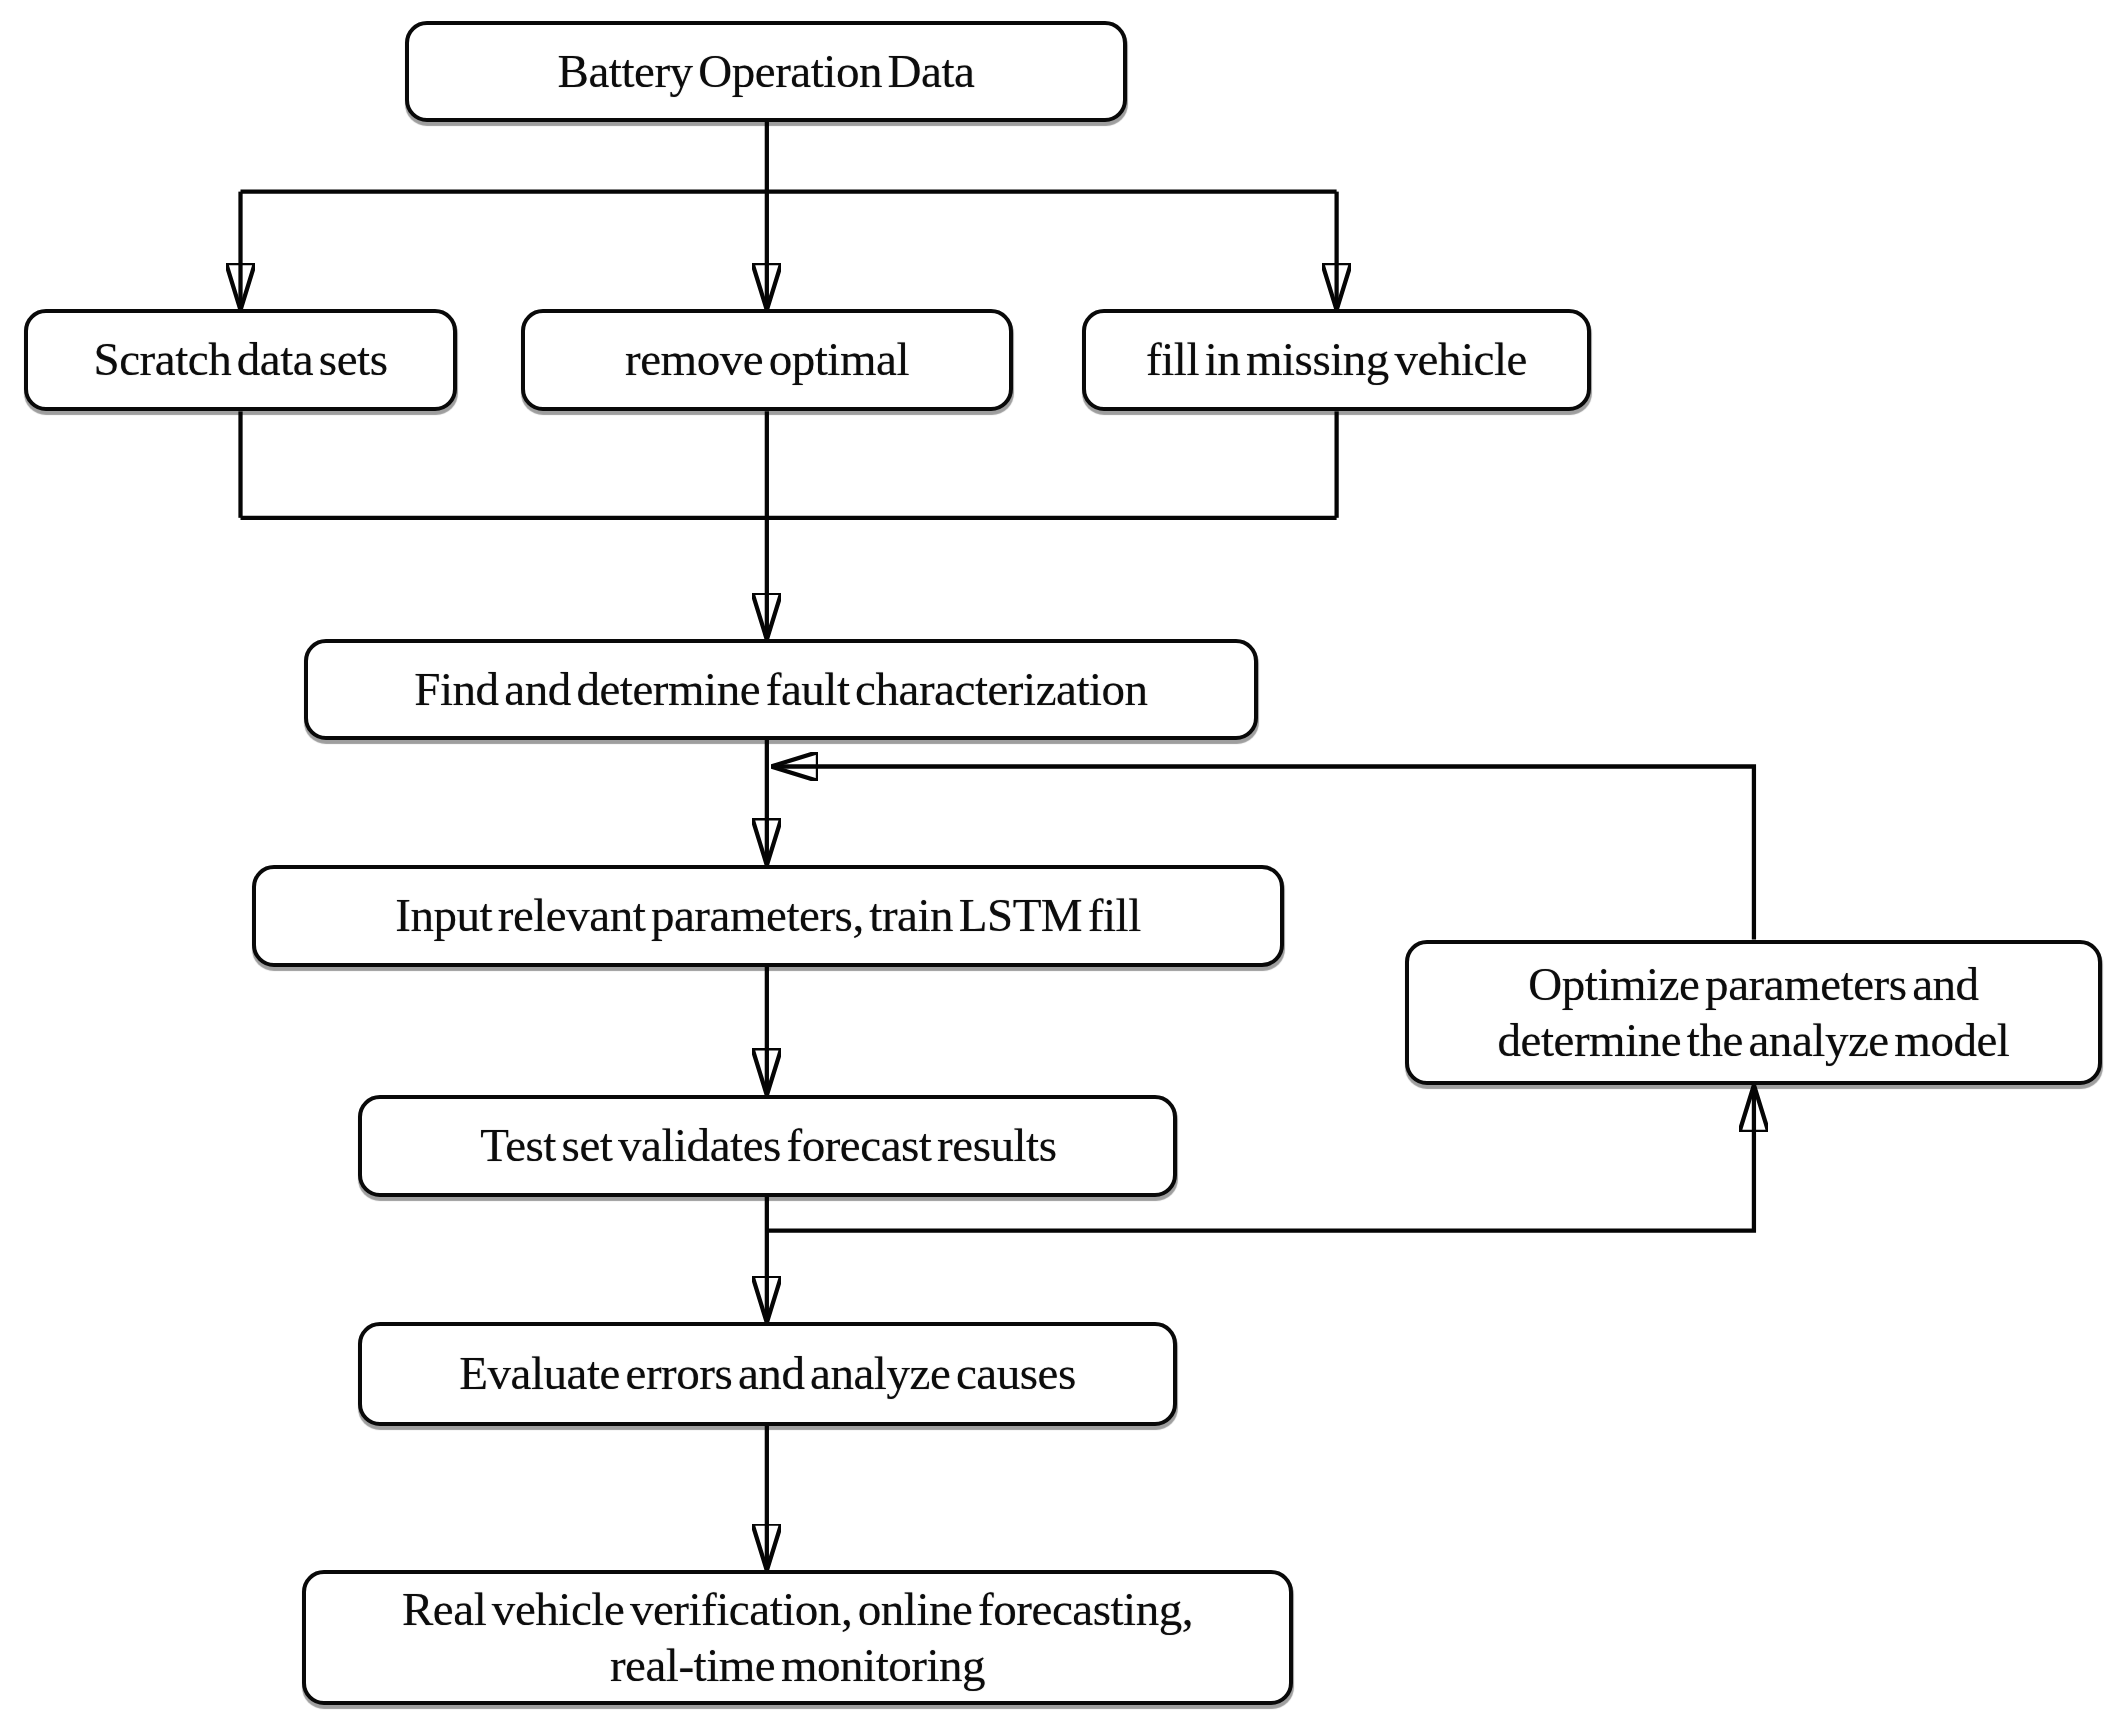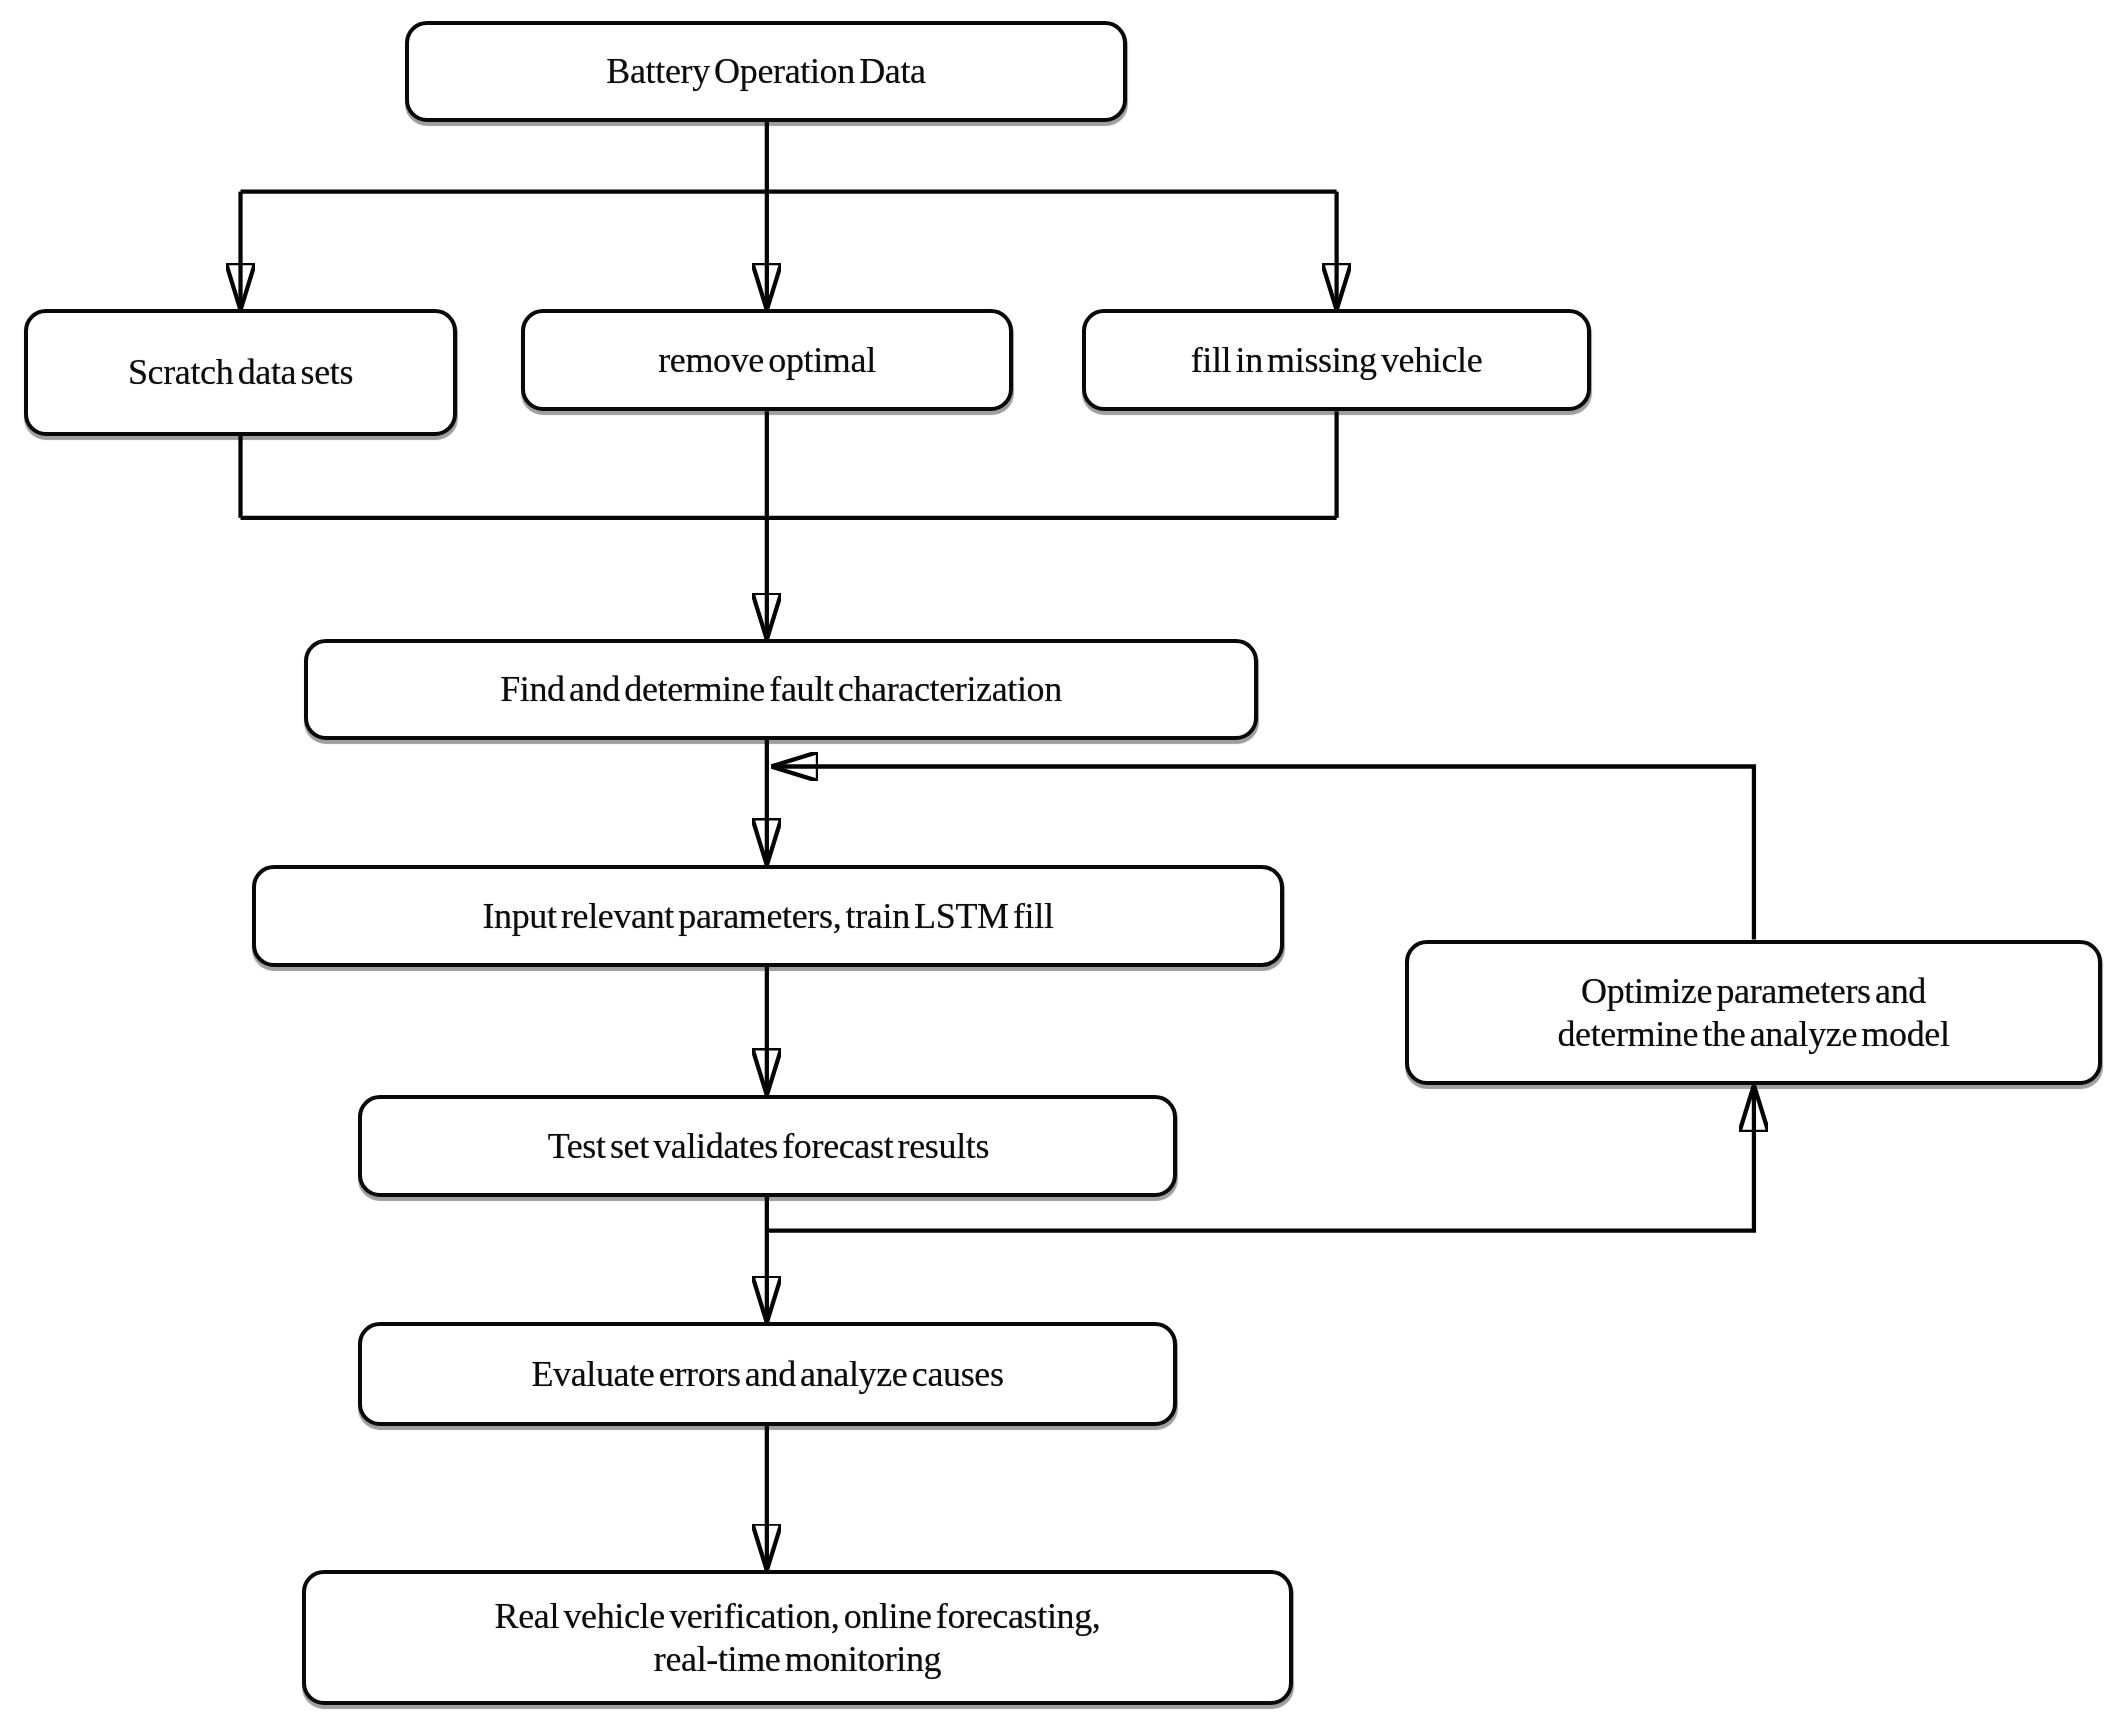--- a/index.html
+++ b/index.html
@@ -32,32 +32,32 @@
     position: absolute;
     box-sizing: border-box;
     background: #ffffff;
     border: 4.3px solid #090909;
     border-radius: 22px;
     box-shadow: 0.9px 3.4px 0.9px rgba(0,0,0,0.38);
     display: flex;
     align-items: center;
     justify-content: center;
     text-align: center;
-    font-size: 36px;
+    font-size: 47px;
     line-height: 1.18;
     color: #0c0c0c;
     word-spacing: -0.12em;
     letter-spacing: -0.01em;
     white-space: pre-line;
     text-shadow: 0 0 0.9px rgba(0,0,0,0.55);
     padding: 3.4px 15.3px;
   }
   
   #n-battery  { left: 405px;  top: 21px;   width: 722px;  height: 101px; }
-  #n-scratch  { left: 24px;   top: 309px;  width: 433px;  height: 127px; }
+  #n-scratch  { left: 24px;   top: 309px;  width: 433px;  height: 102px; }
   #n-remove   { left: 521px;  top: 309px;  width: 492px;  height: 102px; }
   #n-fill     { left: 1082px; top: 309px;  width: 509px;  height: 102px; }
   #n-find     { left: 304px;  top: 639px;  width: 954px; height: 101px; }
   #n-input    { left: 252px;  top: 865px; width: 1032px; height: 102px; }
   #n-optimize { left: 1405px; top: 940px; width: 697px;  height: 145px; }
   #n-test     { left: 358px;  top: 1095px; width: 819px;  height: 102px; padding-left: 17px; }
   #n-evaluate { left: 358px;  top: 1322px; width: 819px;  height: 104px; }
   #n-real     { left: 274px;  top: 1570px; width: 991px; height: 135px; margin-left: 28px; }
 </style>
 </head>

